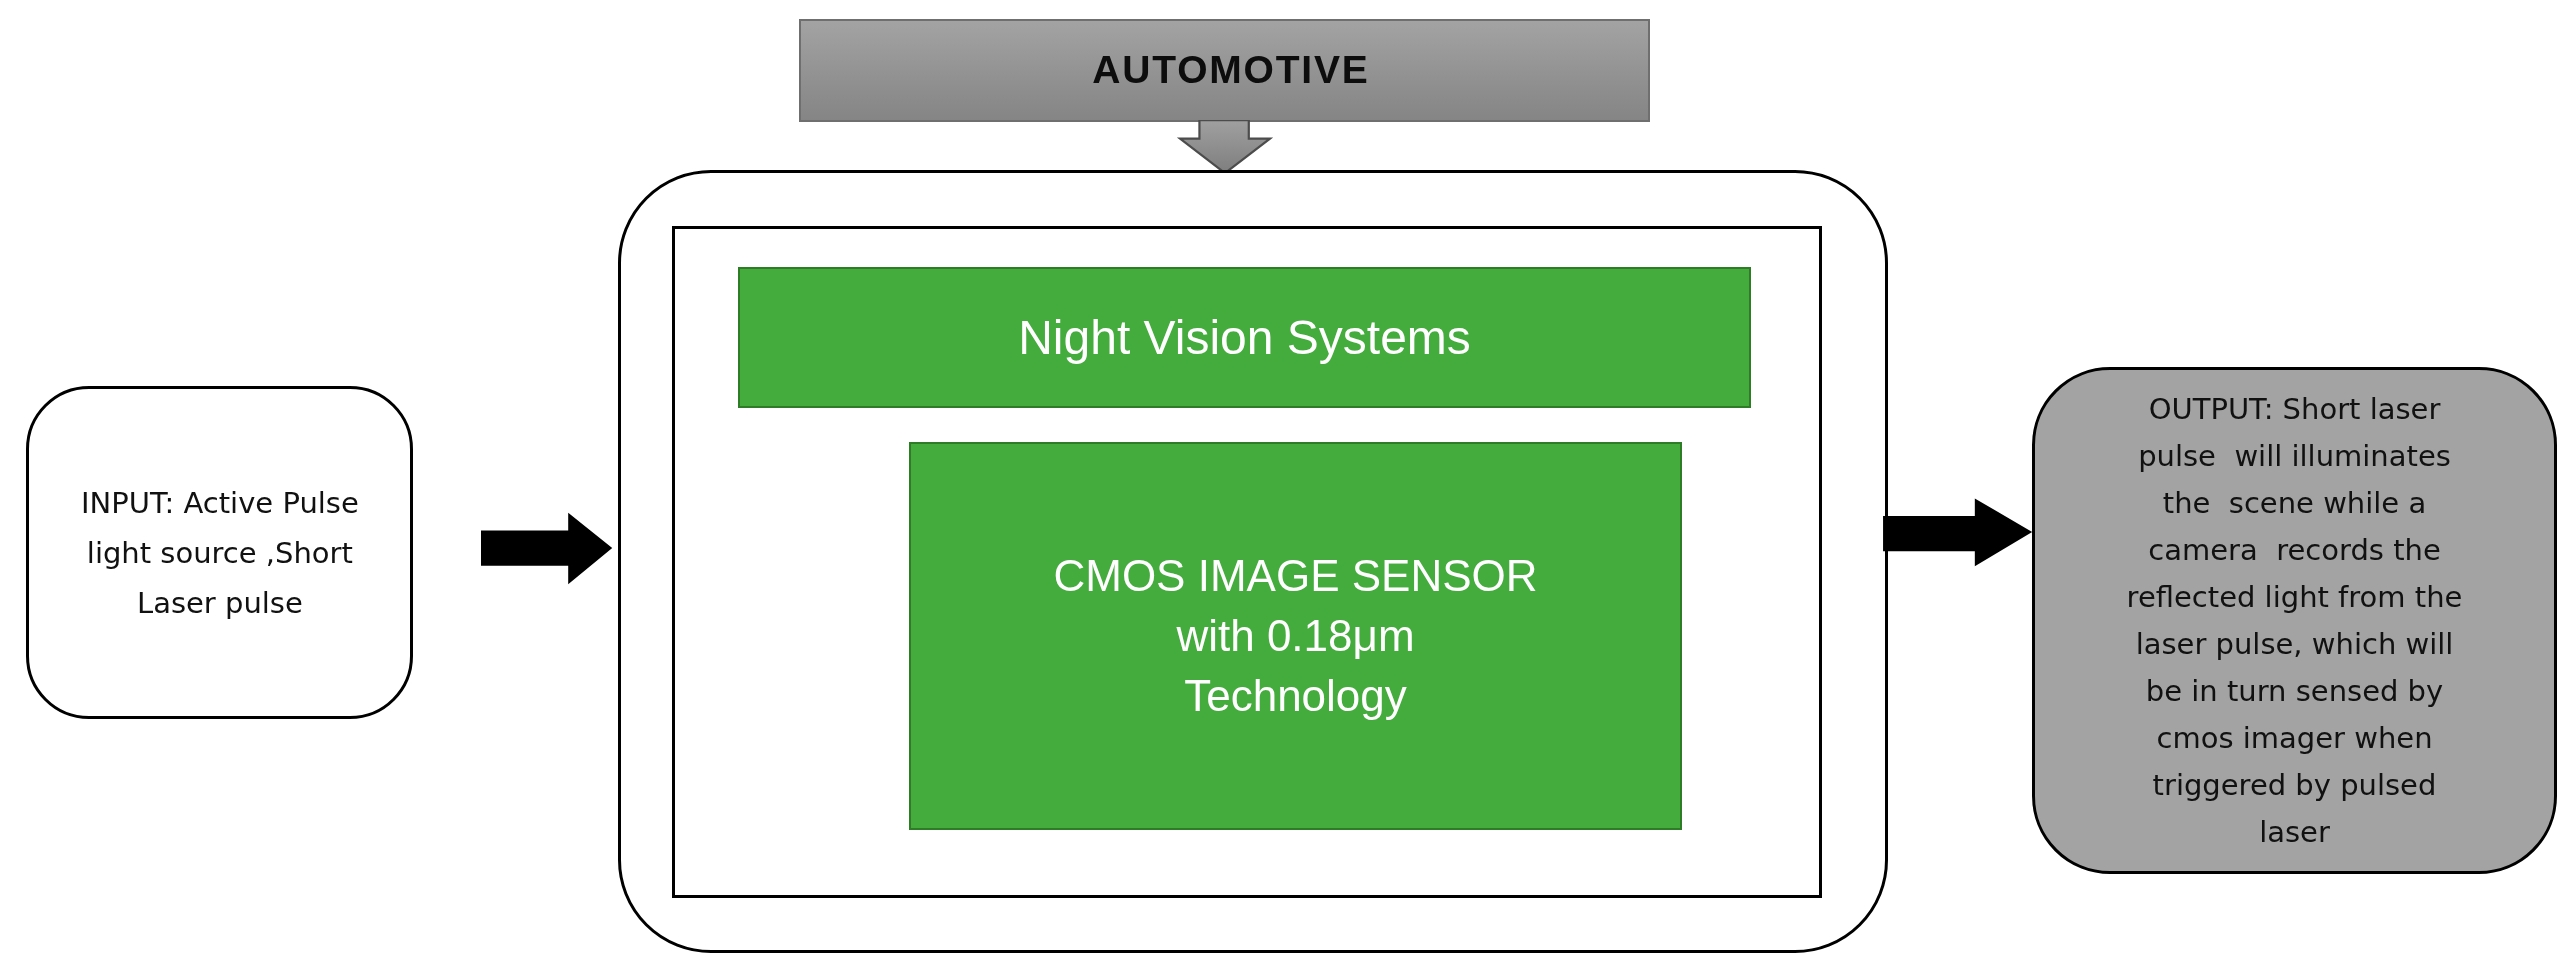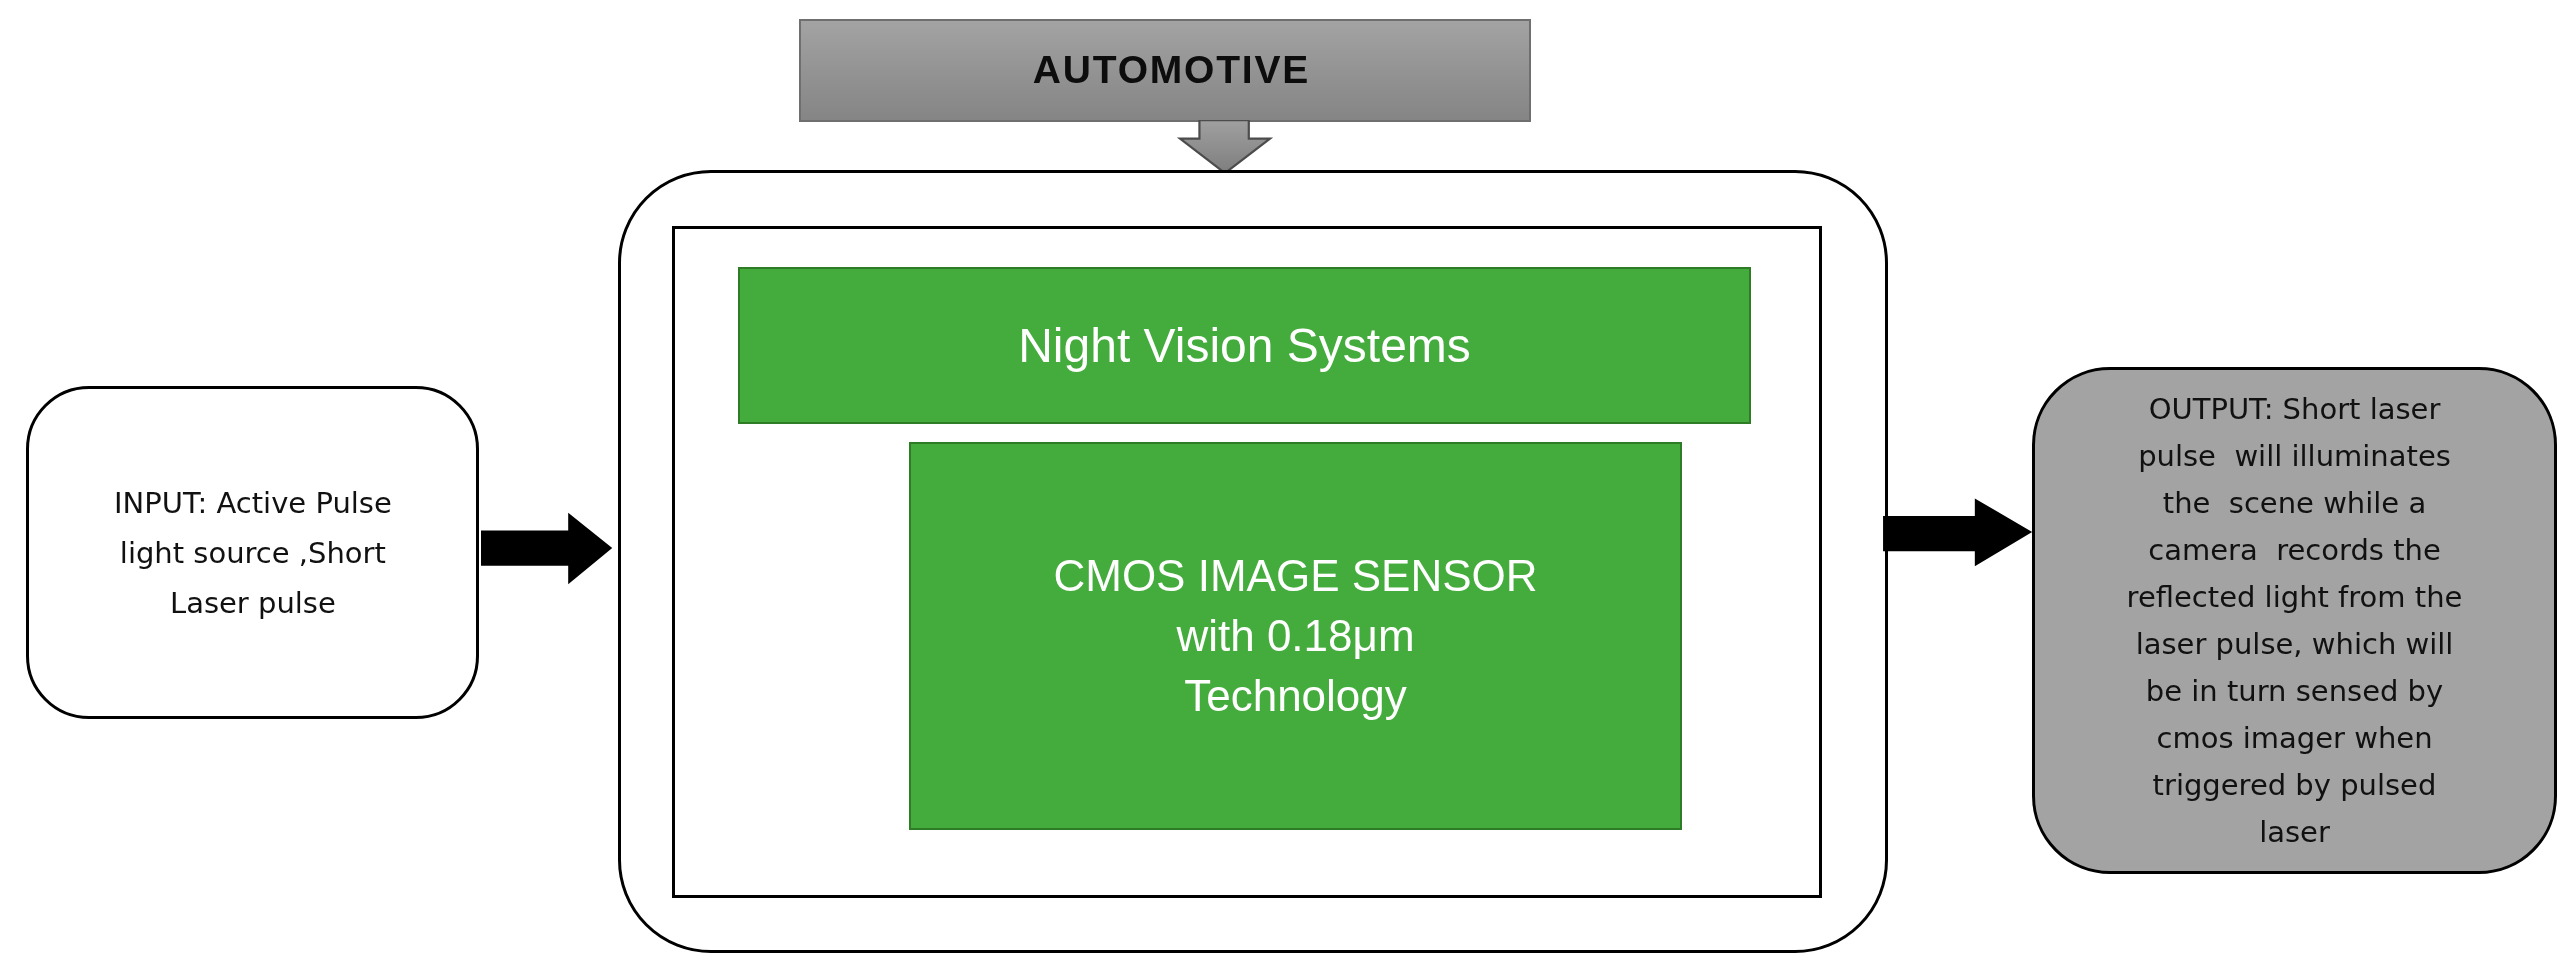--- a/index.html
+++ b/index.html
@@ -12,21 +12,21 @@
     width: 2576px;
     height: 977px;
     background: #ffffff;
     font-family: "Liberation Sans", sans-serif;
     overflow: hidden;
   }
   .abs { position: absolute; box-sizing: border-box; }
 
   
   .automotive {
-    left: 799px; top: 18.5px; width: 732px; height: 103px;
+    left: 799px; top: 18.5px; width: 851px; height: 103px;
     background: linear-gradient(180deg, #a3a3a3 0%, #929292 55%, #858585 100%);
     border: 2.6px solid #6f6f6f;
     display: flex; align-items: center; justify-content: center;
     font-size: 39px; font-weight: 700; letter-spacing: 1.8px;
     color: #0d0d0d;
     padding-left: 13px;
   }
 
   
   .outer-frame {
@@ -37,40 +37,40 @@
   }
   
   .inner-frame {
     left: 672px; top: 226px; width: 1150px; height: 672px;
     border: 3.5px solid #000000;
     background: #ffffff;
   }
 
   
   .nv-bar {
-    left: 738px; top: 267px; width: 1013px; height: 157px;
+    left: 738px; top: 267px; width: 1013px; height: 141px;
     background: #44ab3d;
     border: 2.6px solid #2e7d26;
     display: flex; align-items: center; justify-content: center;
     color: #ffffff; font-size: 48px; font-weight: 300;
   }
 
   
   .cmos-box {
     left: 909px; top: 442px; width: 773px; height: 388px;
     background: #44ab3d;
     border: 2.6px solid #2e7d26;
     display: flex; align-items: center; justify-content: center;
     text-align: center;
     color: #ffffff; font-size: 44px; font-weight: 300; line-height: 60px;
   }
 
   
   .input-box {
-    left: 26.4px; top: 386px; width: 453px; height: 333px;
+    left: 26.4px; top: 386px; width: 387px; height: 333px;
     border: 3.5px solid #000000;
     border-radius: 63px;
     background: #ffffff;
     display: flex; align-items: center; justify-content: center;
     text-align: center;
     color: #111111;
     font-family: "DejaVu Sans", sans-serif;
     font-size: 29px; line-height: 50px;
   }
 

